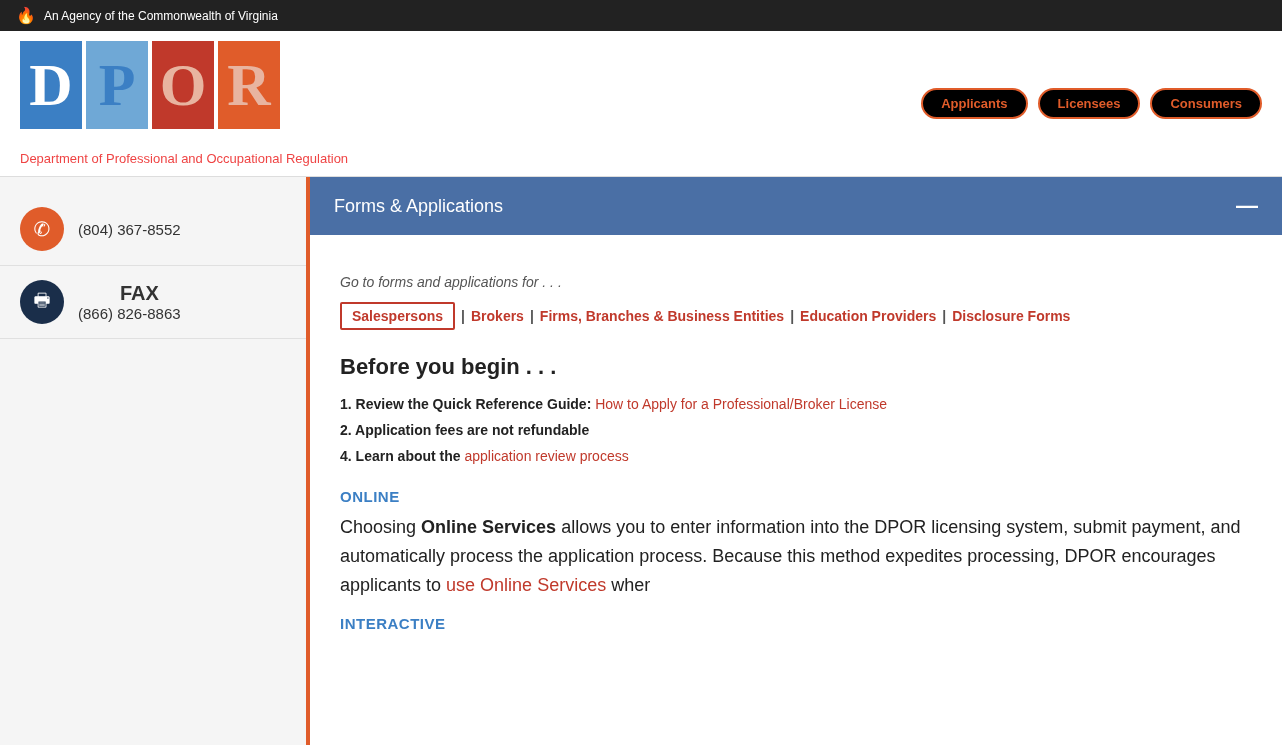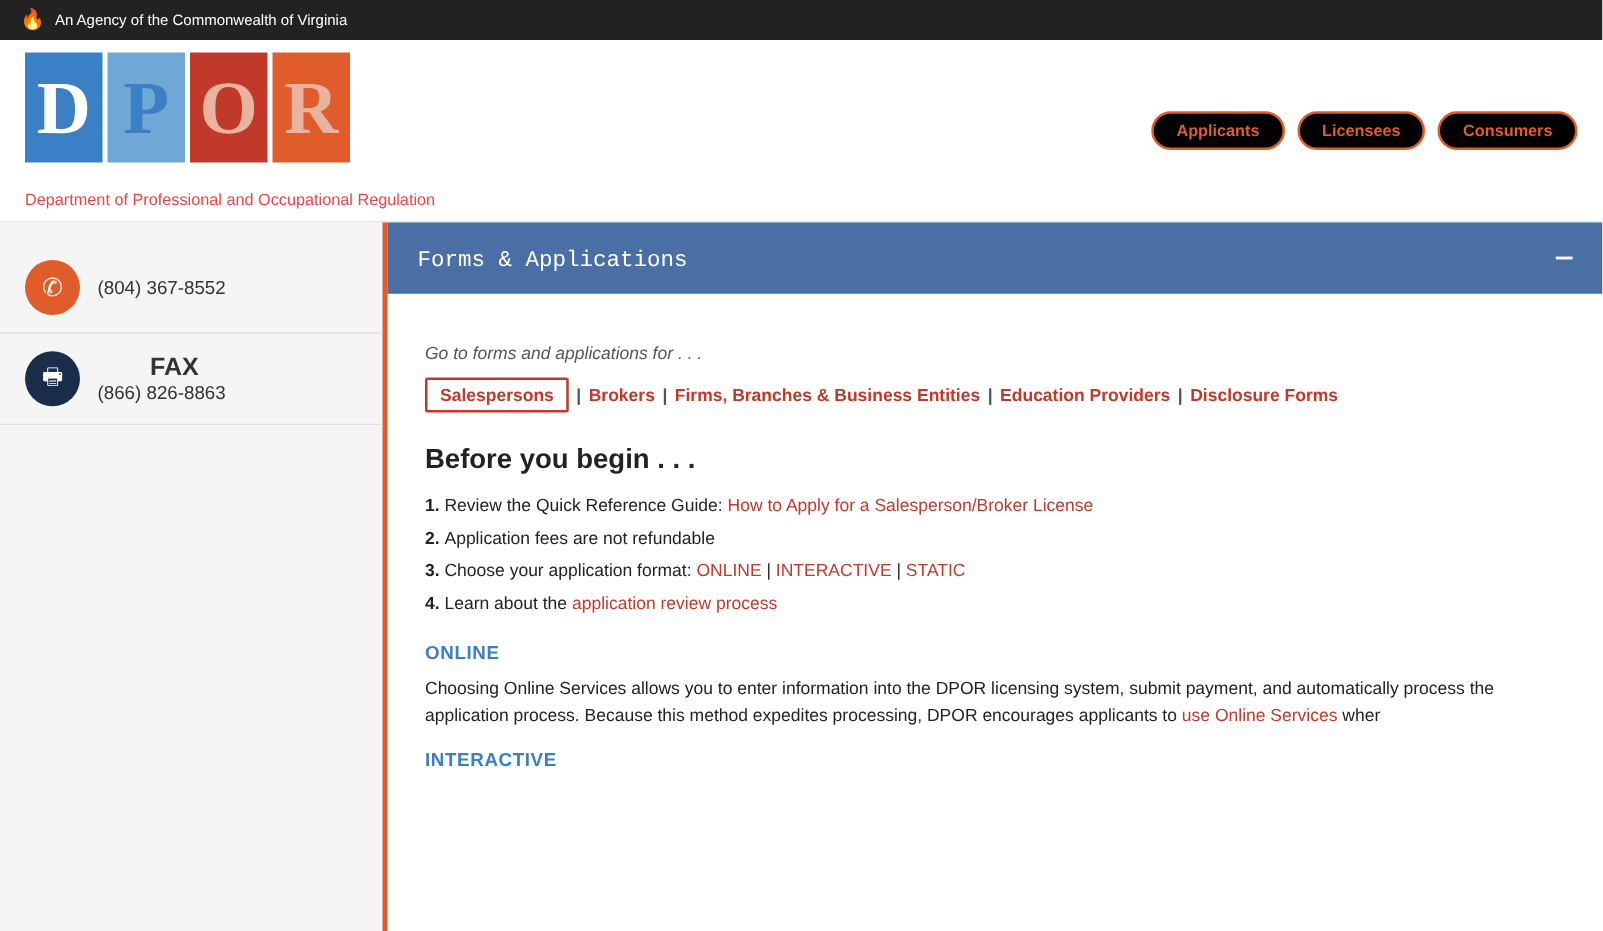--- a/index.html
+++ b/index.html
@@ -188,23 +188,22 @@
       padding: 0;
     }
 
     
     .section-bar {
       background: #4a6fa5;
       color: #fff;
       padding: 16px 24px;
       font-size: 18px;
       display: flex;
-      align-items: flex-end;
+      align-items: center;
       justify-content: space-between;
-      font-family: Liberation Mono, monospace;
     }
     .section-bar-minus {
       font-size: 22px;
       font-weight: bold;
     }
 
     
     .content-body {
       padding: 39px 30px;
     }
@@ -255,33 +254,33 @@
       font-size: 14px;
       color: #222;
     }
     .steps-list li span.step-num {
       font-weight: bold;
     }
     .step-link {
       color: #c0392b;
       text-decoration: none;
     }
-    .step-bold { font-weight: normal; }
+    .step-bold { font-weight: bold; }
 
     
     .section-title-blue {
       color: #3b7fc4;
       font-size: 15px;
       font-weight: bold;
       text-transform: uppercase;
       margin-bottom: 8px;
       letter-spacing: 0.5px;
     }
     .section-para {
-      font-size: 14px;
+      font-size: 18px;
       color: #222;
       line-height: 1.6;
       margin-bottom: 16px;
     }
     .interactive-title {
       color: #3b7fc4;
       font-size: 15px;
       font-weight: bold;
       text-transform: uppercase;
       letter-spacing: 0.5px;
@@ -354,34 +353,25 @@
         <span class="forms-separator">|</span>
         <a class="forms-link">Disclosure Forms</a>
       </div>
 
       <div class="before-title">Before you begin . . .</div>
 
       <ul class="steps-list">
         <li>
           <span class="step-num step-bold">1. </span>
           <span class="step-bold">Review the Quick Reference Guide: </span>
-          <a class="step-link">How to Apply for a Salesperson/Broker License</a>
+          <a class="step-link">How to Apply for a Professional/Broker License</a>
         </li>
         <li>
           <span class="step-num step-bold">2. </span>
           <span class="step-bold">Application fees are not refundable</span>
-        </li>
-        <li>
-          <span class="step-num step-bold">3. </span>
-          <span class="step-bold">Choose your application format: </span>
-          <a class="step-link">ONLINE</a>
-          <span> | </span>
-          <a class="step-link">INTERACTIVE</a>
-          <span> | </span>
-          <a class="step-link">STATIC</a>
         </li>
         <li>
           <span class="step-num step-bold">4. </span>
           <span class="step-bold">Learn about the </span>
           <a class="step-link">application review process</a>
         </li>
       </ul>
 
       <div class="section-title-blue">ONLINE</div>
       <div class="section-para">

